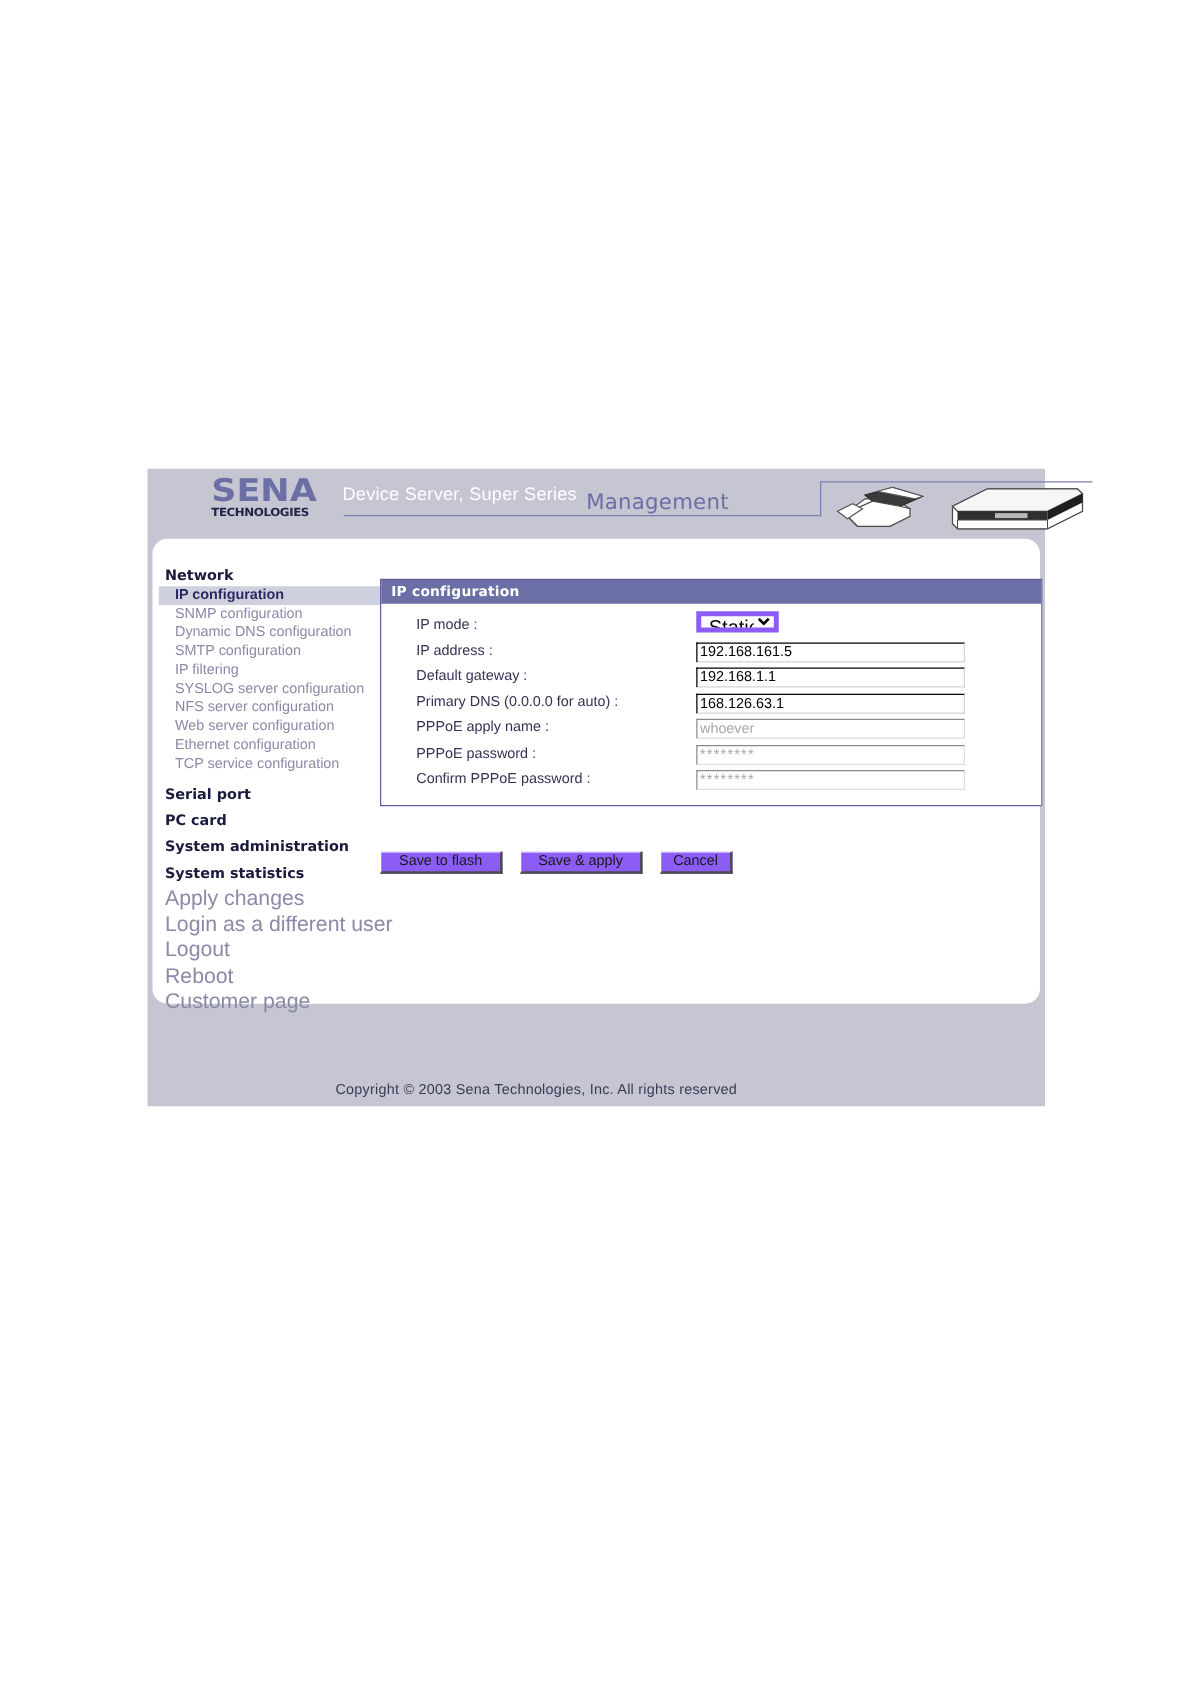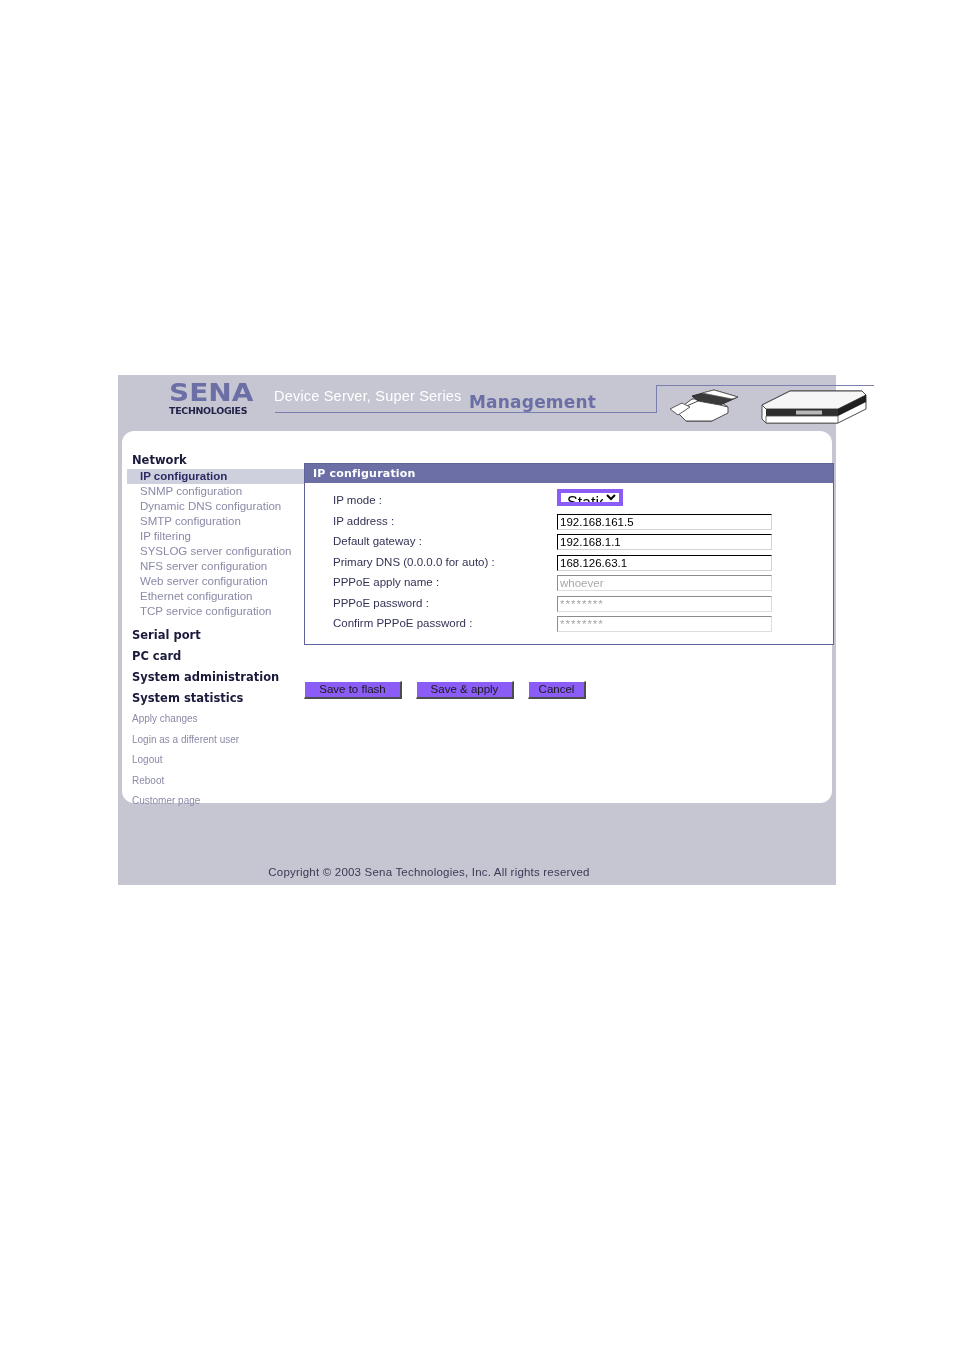--- a/index.html
+++ b/index.html
@@ -73,21 +73,21 @@
     color: #ffffff;
     letter-spacing: 0.2px;
     white-space: nowrap;
     text-align: right;
   }
   #banner-title {
     position: absolute;
     left: 307px;
     top: 17px;
     font-family: "DejaVu Sans", sans-serif;
-    font-weight: bold;
+    font-weight: normal;
     font-size: 17px;
     color: #6b6fa6;
     letter-spacing: 0.2px;
     white-space: nowrap;
   }
   #banner-rule {
     position: absolute;
     left: 113px;
     top: 37px;
     width: 381px;
@@ -161,21 +161,21 @@
   .nav-spacer { height: 7px; }
   .nav-spacer-sm { height: 3px; }
 
   #action-links {
     position: absolute;
     left: 5px;
     top: 278px;
     width: 190px;
   }
   .action-link {
-    font-size: 10px;
+    font-size: 17px;
     color: #8a8aa8;
     line-height: 20.5px;
     padding-left: 5px;
     white-space: nowrap;
     cursor: pointer;
   }
 
   
   #form-panel {
     position: absolute;

